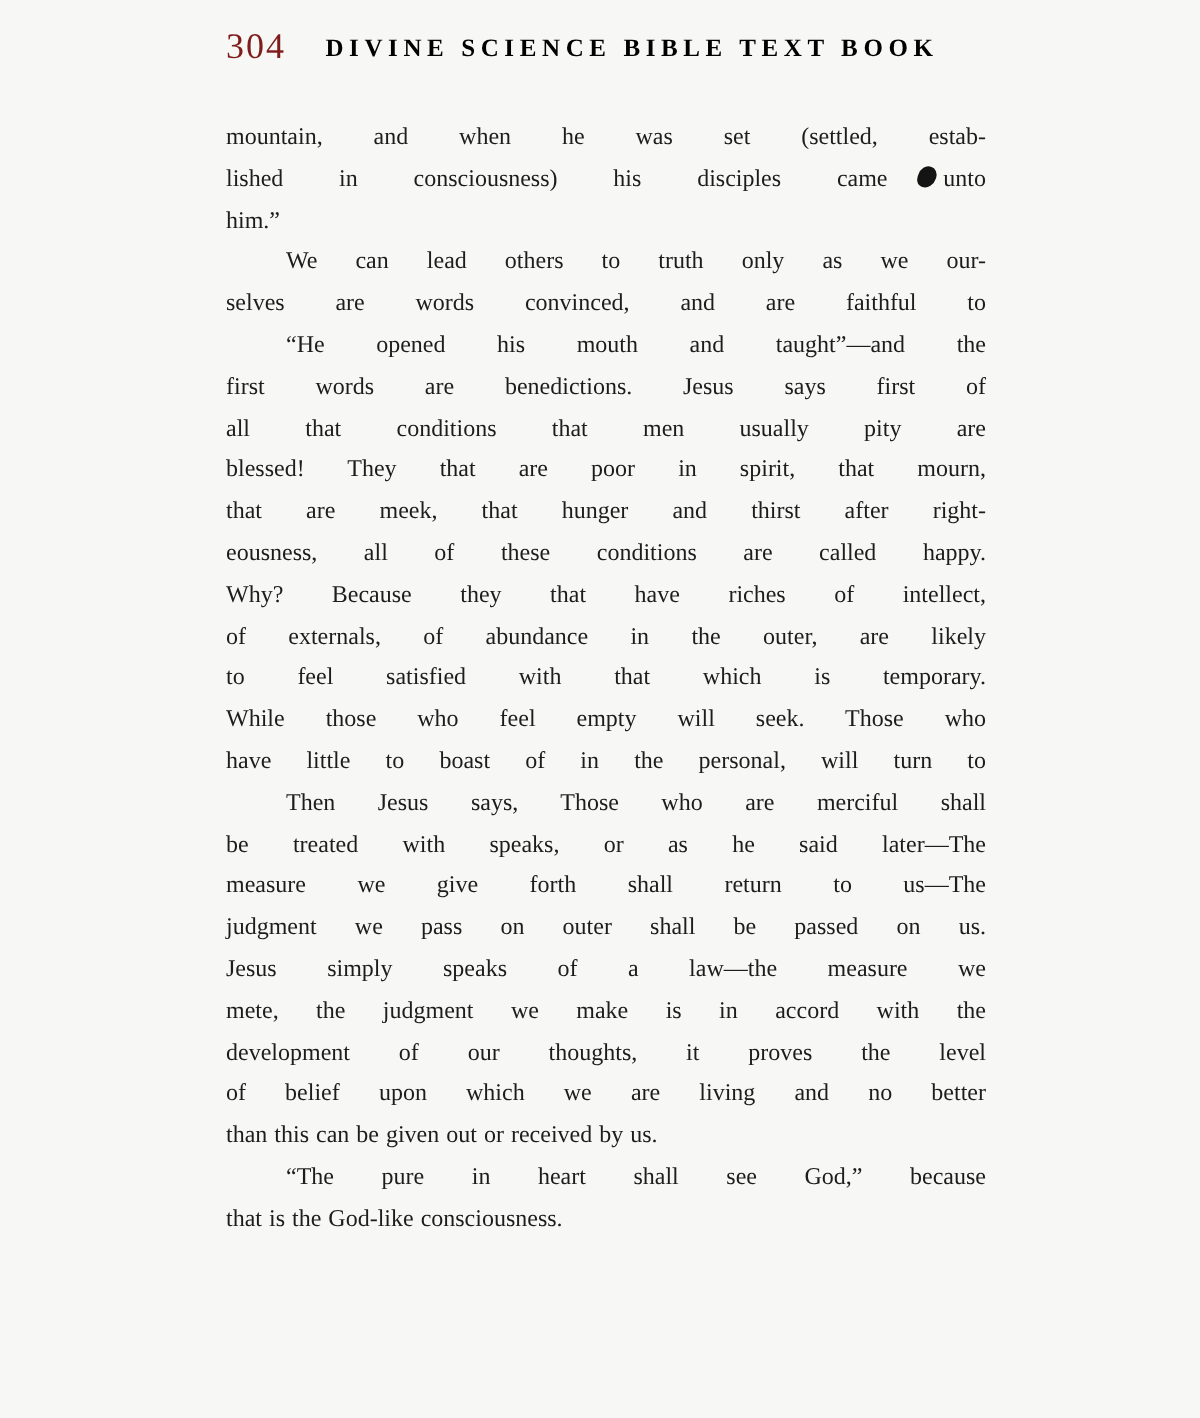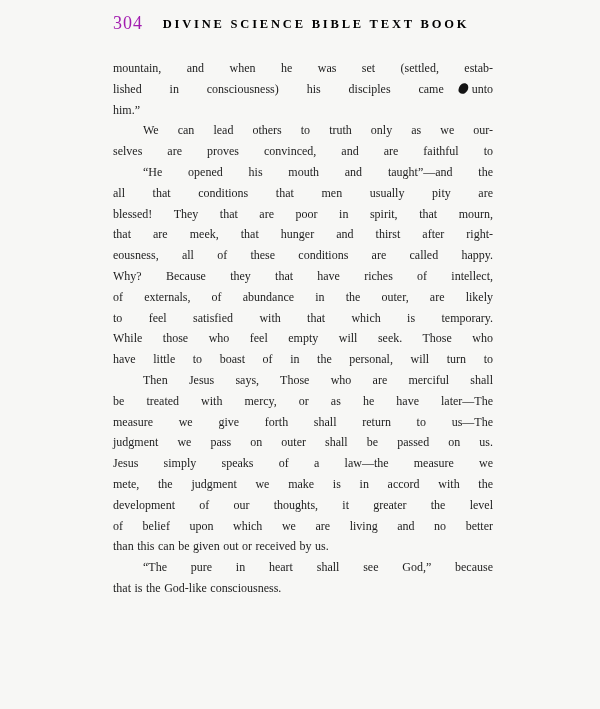--- a/index.html
+++ b/index.html
@@ -25,21 +25,21 @@
     left: 113px;
     width: 380px;
     height: 26px;
   }
   .page-number {
     position: absolute;
     left: 0;
     top: 1px;
     font-size: 18px;
     letter-spacing: 1px;
-    color: #a21caf;
+    color: #7f1d1d;
   }
   .running-title {
     position: absolute;
     left: 203px;
     top: 5px;
     transform: translateX(-50%);
     font-size: 12.5px;
     font-weight: 700;
     letter-spacing: 2.8px;
     white-space: nowrap;
@@ -84,38 +84,39 @@
   <div class="page-header">
     <span class="page-number">304</span>
     <span class="running-title">DIVINE SCIENCE BIBLE TEXT BOOK</span>
   </div>
 
   <div class="page-body" id="paragraphs">
       <div class="line">mountain, and when he was set (settled, estab-</div>
       <div class="line">lished in consciousness) his disciples came unto</div>
       <div class="line last">him.”</div>
       <div class="line indent">We can lead others to truth only as we our-</div>
-      <div class="line">selves are proves convinced, and are faithful to</div>
+      <div class="line">selves are words convinced, and are faithful to</div>
       <div class="line indent">“He opened his mouth and taught”—and the</div>
+      <div class="line">first words are benedictions.  Jesus says first of</div>
       <div class="line">all that conditions that men usually pity are</div>
       <div class="line">blessed!  They that are poor in spirit, that mourn,</div>
       <div class="line">that are meek, that hunger and thirst after right-</div>
       <div class="line">eousness, all of these conditions are called happy.</div>
       <div class="line">Why?  Because they that have riches of intellect,</div>
       <div class="line">of externals, of abundance in the outer, are likely</div>
       <div class="line">to feel satisfied with that which is temporary.</div>
       <div class="line">While those who feel empty will seek.  Those who</div>
       <div class="line">have little to boast of in the personal, will turn to</div>
       <div class="line indent">Then Jesus says, Those who are merciful shall</div>
-      <div class="line">be treated with mercy, or as he have later—The</div>
+      <div class="line">be treated with speaks, or as he said later—The</div>
       <div class="line">measure we give forth shall return to us—The</div>
       <div class="line">judgment we pass on outer shall be passed on us.</div>
       <div class="line">Jesus simply speaks of a law—the measure we</div>
       <div class="line">mete, the judgment we make is in accord with the</div>
-      <div class="line">development of our thoughts, it greater the level</div>
+      <div class="line">development of our thoughts, it proves the level</div>
       <div class="line">of belief upon which we are living and no better</div>
       <div class="line last">than this can be given out or received by us.</div>
       <div class="line indent">“The pure in heart shall see God,” because</div>
       <div class="line last">that is the God-like consciousness.</div>
     </div>
 
   <div class="ink-blot"></div>
 
 </div>
 

